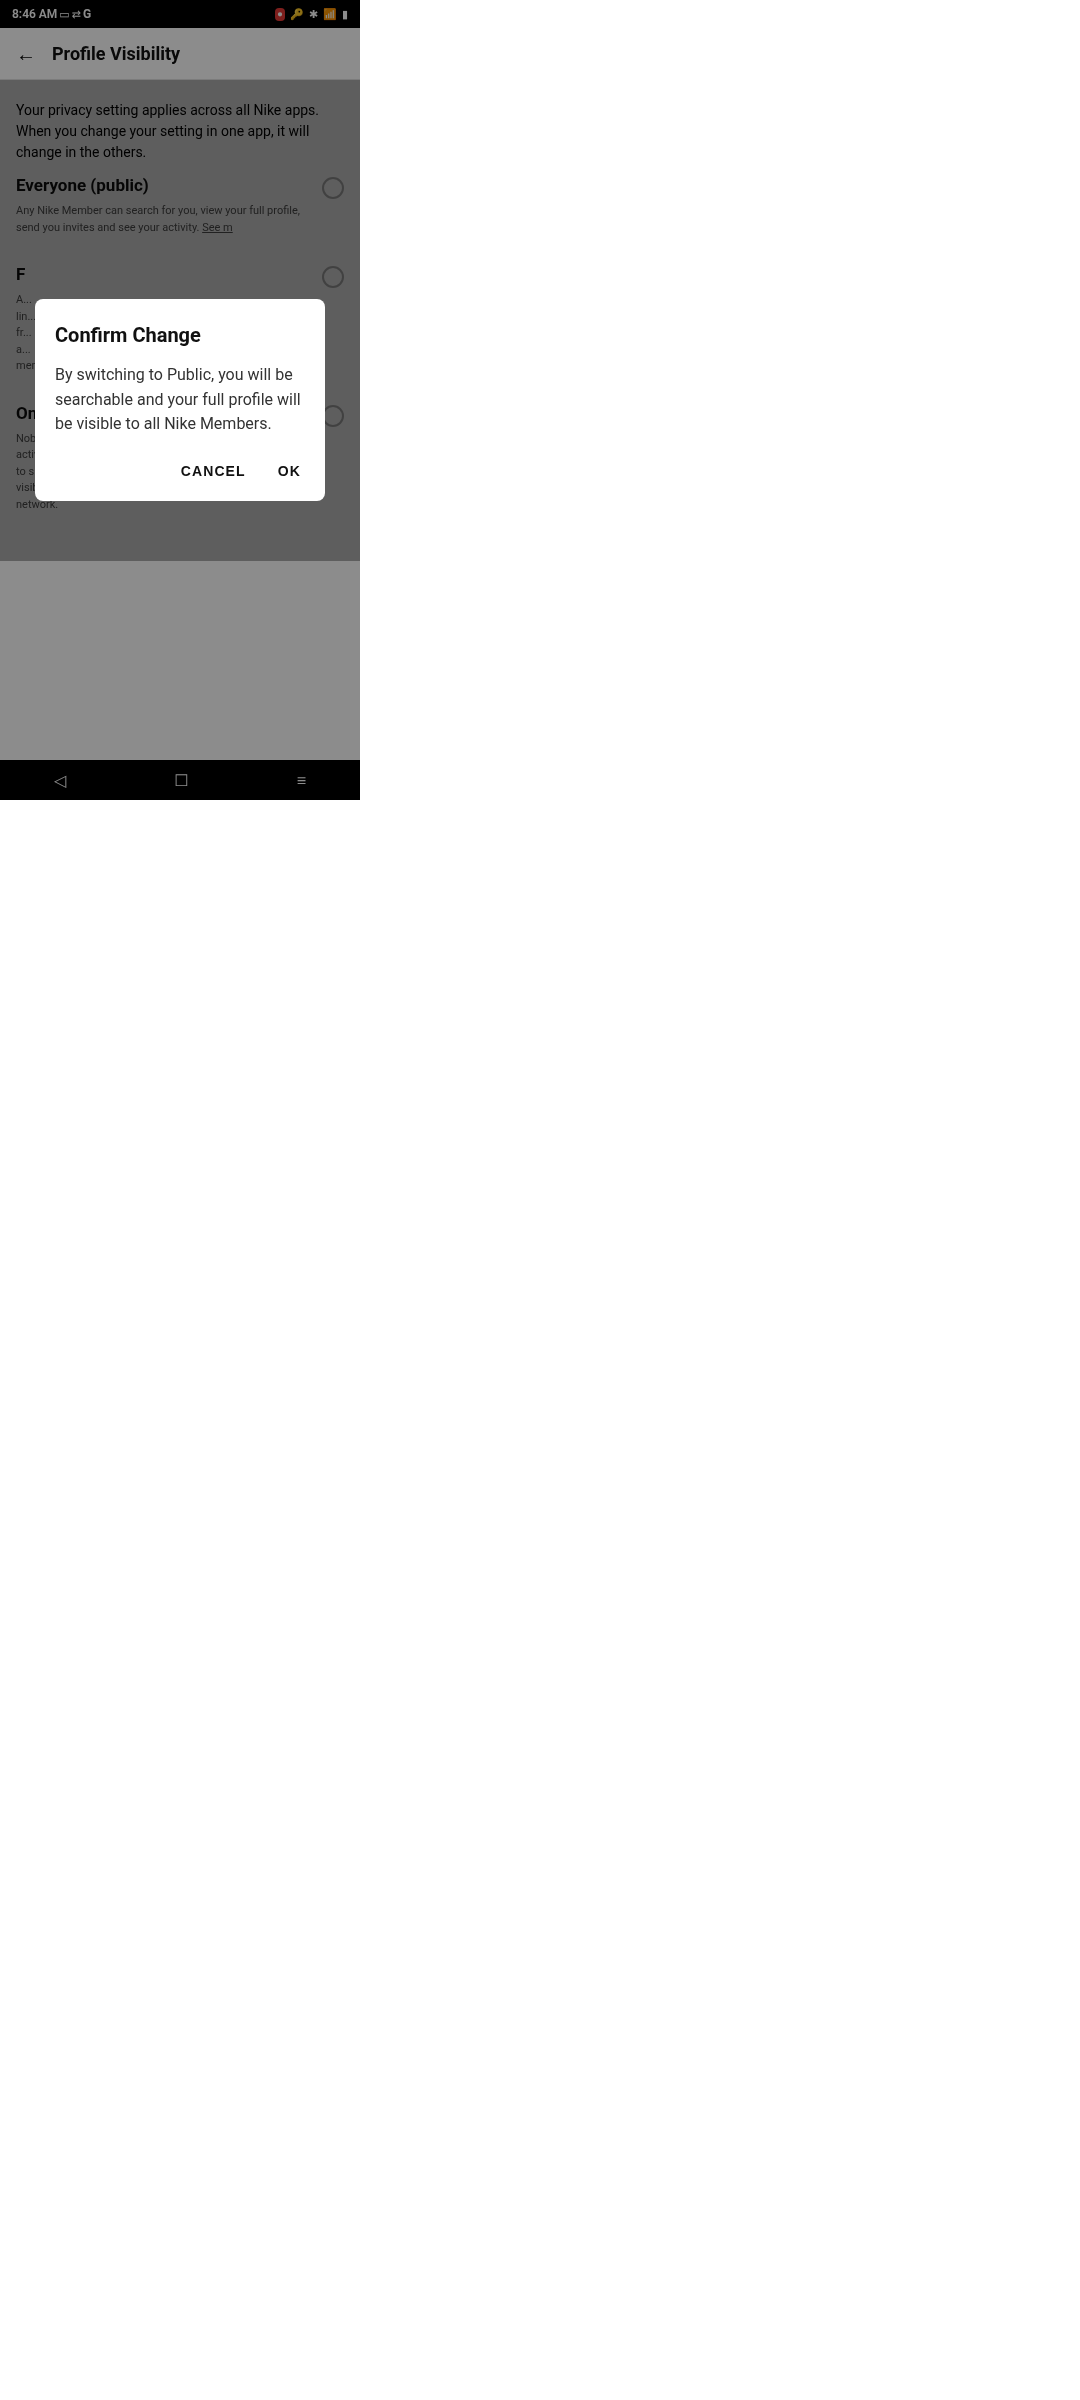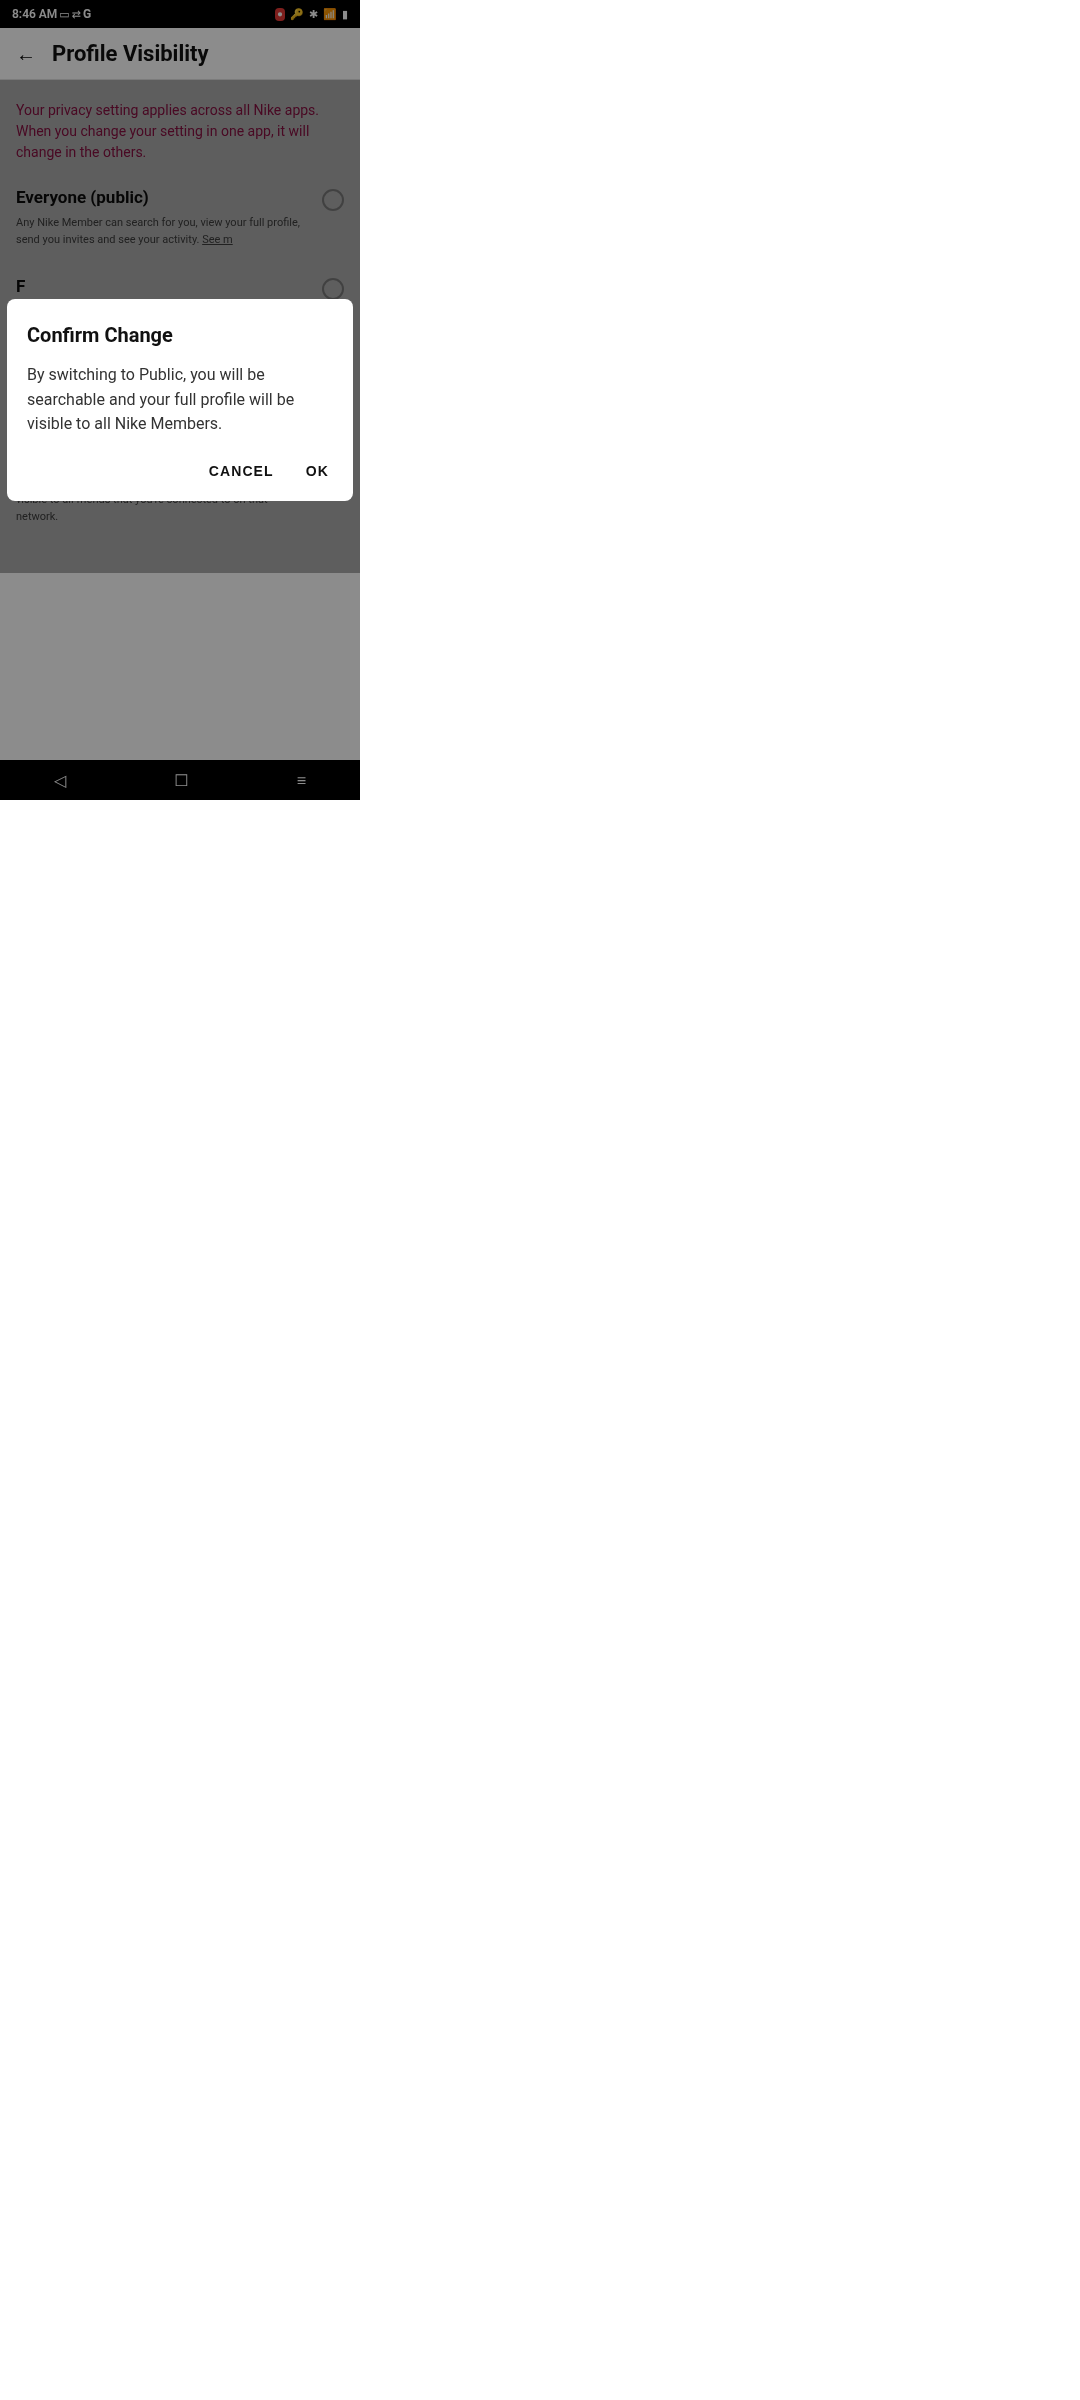--- a/index.html
+++ b/index.html
@@ -54,38 +54,38 @@
       border-bottom: 1px solid #e0e0e0;
     }
 
     .back-icon {
       font-size: 20px;
       margin-right: 16px;
       cursor: pointer;
     }
 
     .app-bar-title {
-      font-size: 22px;
+      font-size: 18px;
       font-weight: 700;
       color: #111;
     }
 
     
     .main-content {
       background: #f5f5f5;
       padding: 20px 16px;
       filter: brightness(0.7);
       position: relative;
     }
 
     .privacy-notice {
       font-size: 14px;
-      color: #be185d;
+      color: #000000;
       line-height: 1.5;
-      margin-bottom: 24px;
+      margin-bottom: 12px;
     }
 
     .section-title {
       font-size: 17px;
       font-weight: 700;
       color: #111;
       margin-bottom: 8px;
     }
 
     .section-desc {
@@ -132,21 +132,21 @@
       z-index: 10;
       display: flex;
       align-items: center;
       justify-content: center;
     }
 
     
     .dialog {
       background: #fff;
       border-radius: 8px;
-      width: 346px;
+      width: 290px;
       padding: 24px 20px 16px 20px;
       position: relative;
       z-index: 20;
     }
 
     .dialog-title {
       font-size: 20px;
       font-weight: 700;
       color: #111;
       margin-bottom: 16px;

